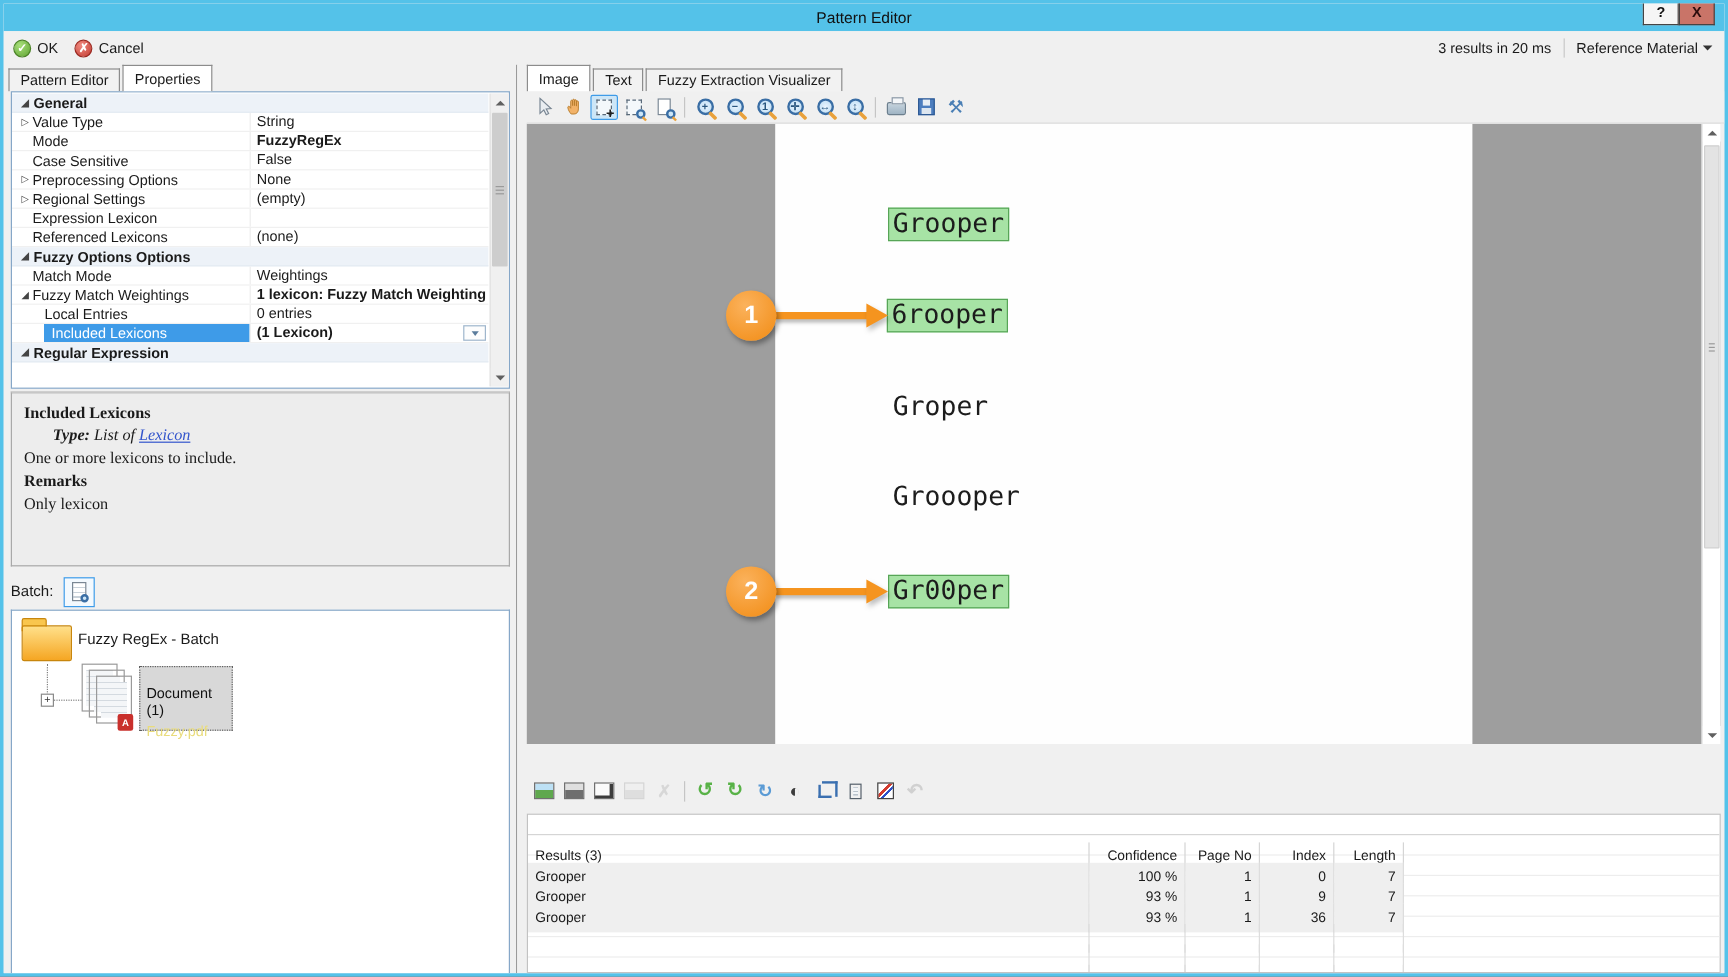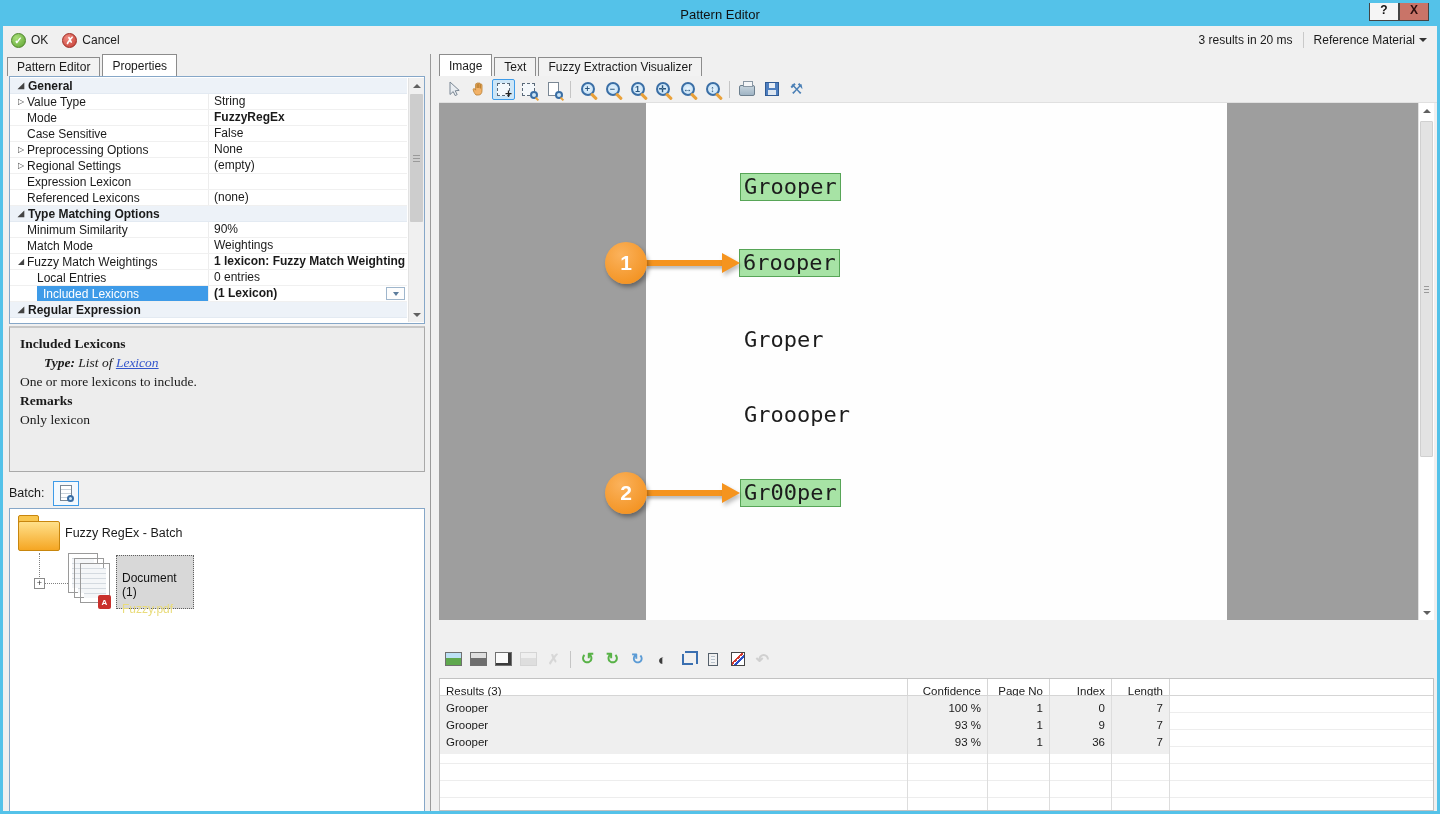--- a/index.html
+++ b/index.html
@@ -131,21 +131,21 @@
   .callout{position:absolute;width:42px;height:42px;border-radius:50%;background:radial-gradient(circle at 38% 30%,#FBB25C,#F18B13);color:#fff;font-size:21px;font-weight:bold;display:flex;align-items:center;justify-content:center;box-shadow:2px 3px 4px rgba(0,0,0,.35);z-index:5;}
   .arrow-shaft{position:absolute;height:6px;background:#F5941F;box-shadow:2px 3px 3px rgba(0,0,0,.25);z-index:4;}
   .arrow-head{position:absolute;width:0;height:0;border-left:18px solid #F5941F;border-top:10px solid transparent;border-bottom:10px solid transparent;filter:drop-shadow(2px 3px 2px rgba(0,0,0,.25));z-index:4;}
   
   .status-strip{position:absolute;top:567px;left:8px;right:0;height:24px;display:flex;align-items:center;gap:5px;border-top:1px solid #8B8B8B;padding-left:2px;background:#F0F0F0;}
   .scell{background:#FBFBFB;border:1px solid #ACACAC;padding:2px 7px;font-size:11.5px;white-space:nowrap;}
   
   .results{position:absolute;top:624px;left:8px;right:3px;bottom:0;background:#fff;border:1px solid #C2C2C2;overflow:hidden;font-size:11.5px;}
   .rrow{display:flex;height:17px;align-items:stretch;border-bottom:1px solid #EDEDED;}
   .rrow.head{border-bottom:1px solid #D5D5D5;}
-  .rcell{padding:12px 6px;border-right:1px solid #DDDDDD;display:flex;align-items:center;overflow:hidden;}
+  .rcell{padding:12px 6px;border-right:1px solid #DDDDDD;display:flex;align-items:center;overflow:hidden;margin-top:23px;}
   .rcell.num{justify-content:flex-end;}
   .rrow.head .rcell{border-right:1px solid #D5D5D5;}
   .rrow.data .rcell{background:#EFEFEF;}
   .rfill{flex:1;}
 </style>
 </head>
 <body>
 
 <div class="window">
 
@@ -247,30 +247,21 @@
               <span class="pname">
                 <span class="ptri"></span>
                 <span style="margin-left: -1px; text-align: right;">Referenced Lexicons</span>
               </span>
               <span class="pvalue">
                 <span>(none)</span>
               </span>
             </div>
             <div class="prow cat">
               <span class="ptri">◢</span>
-              <span>Type Matching Options</span>
-            </div>
-            <div class="prow">
-              <span class="pname">
-                <span class="ptri"></span>
-                <span style="margin-left: -1px;">Minimum Similarity</span>
-              </span>
-              <span class="pvalue">
-                <span>90%</span>
-              </span>
+              <span>Fuzzy Options Options</span>
             </div>
             <div class="prow">
               <span class="pname">
                 <span class="ptri"></span>
                 <span style="margin-left: -1px;">Match Mode</span>
               </span>
               <span class="pvalue">
                 <span>Weightings</span>
               </span>
             </div>

